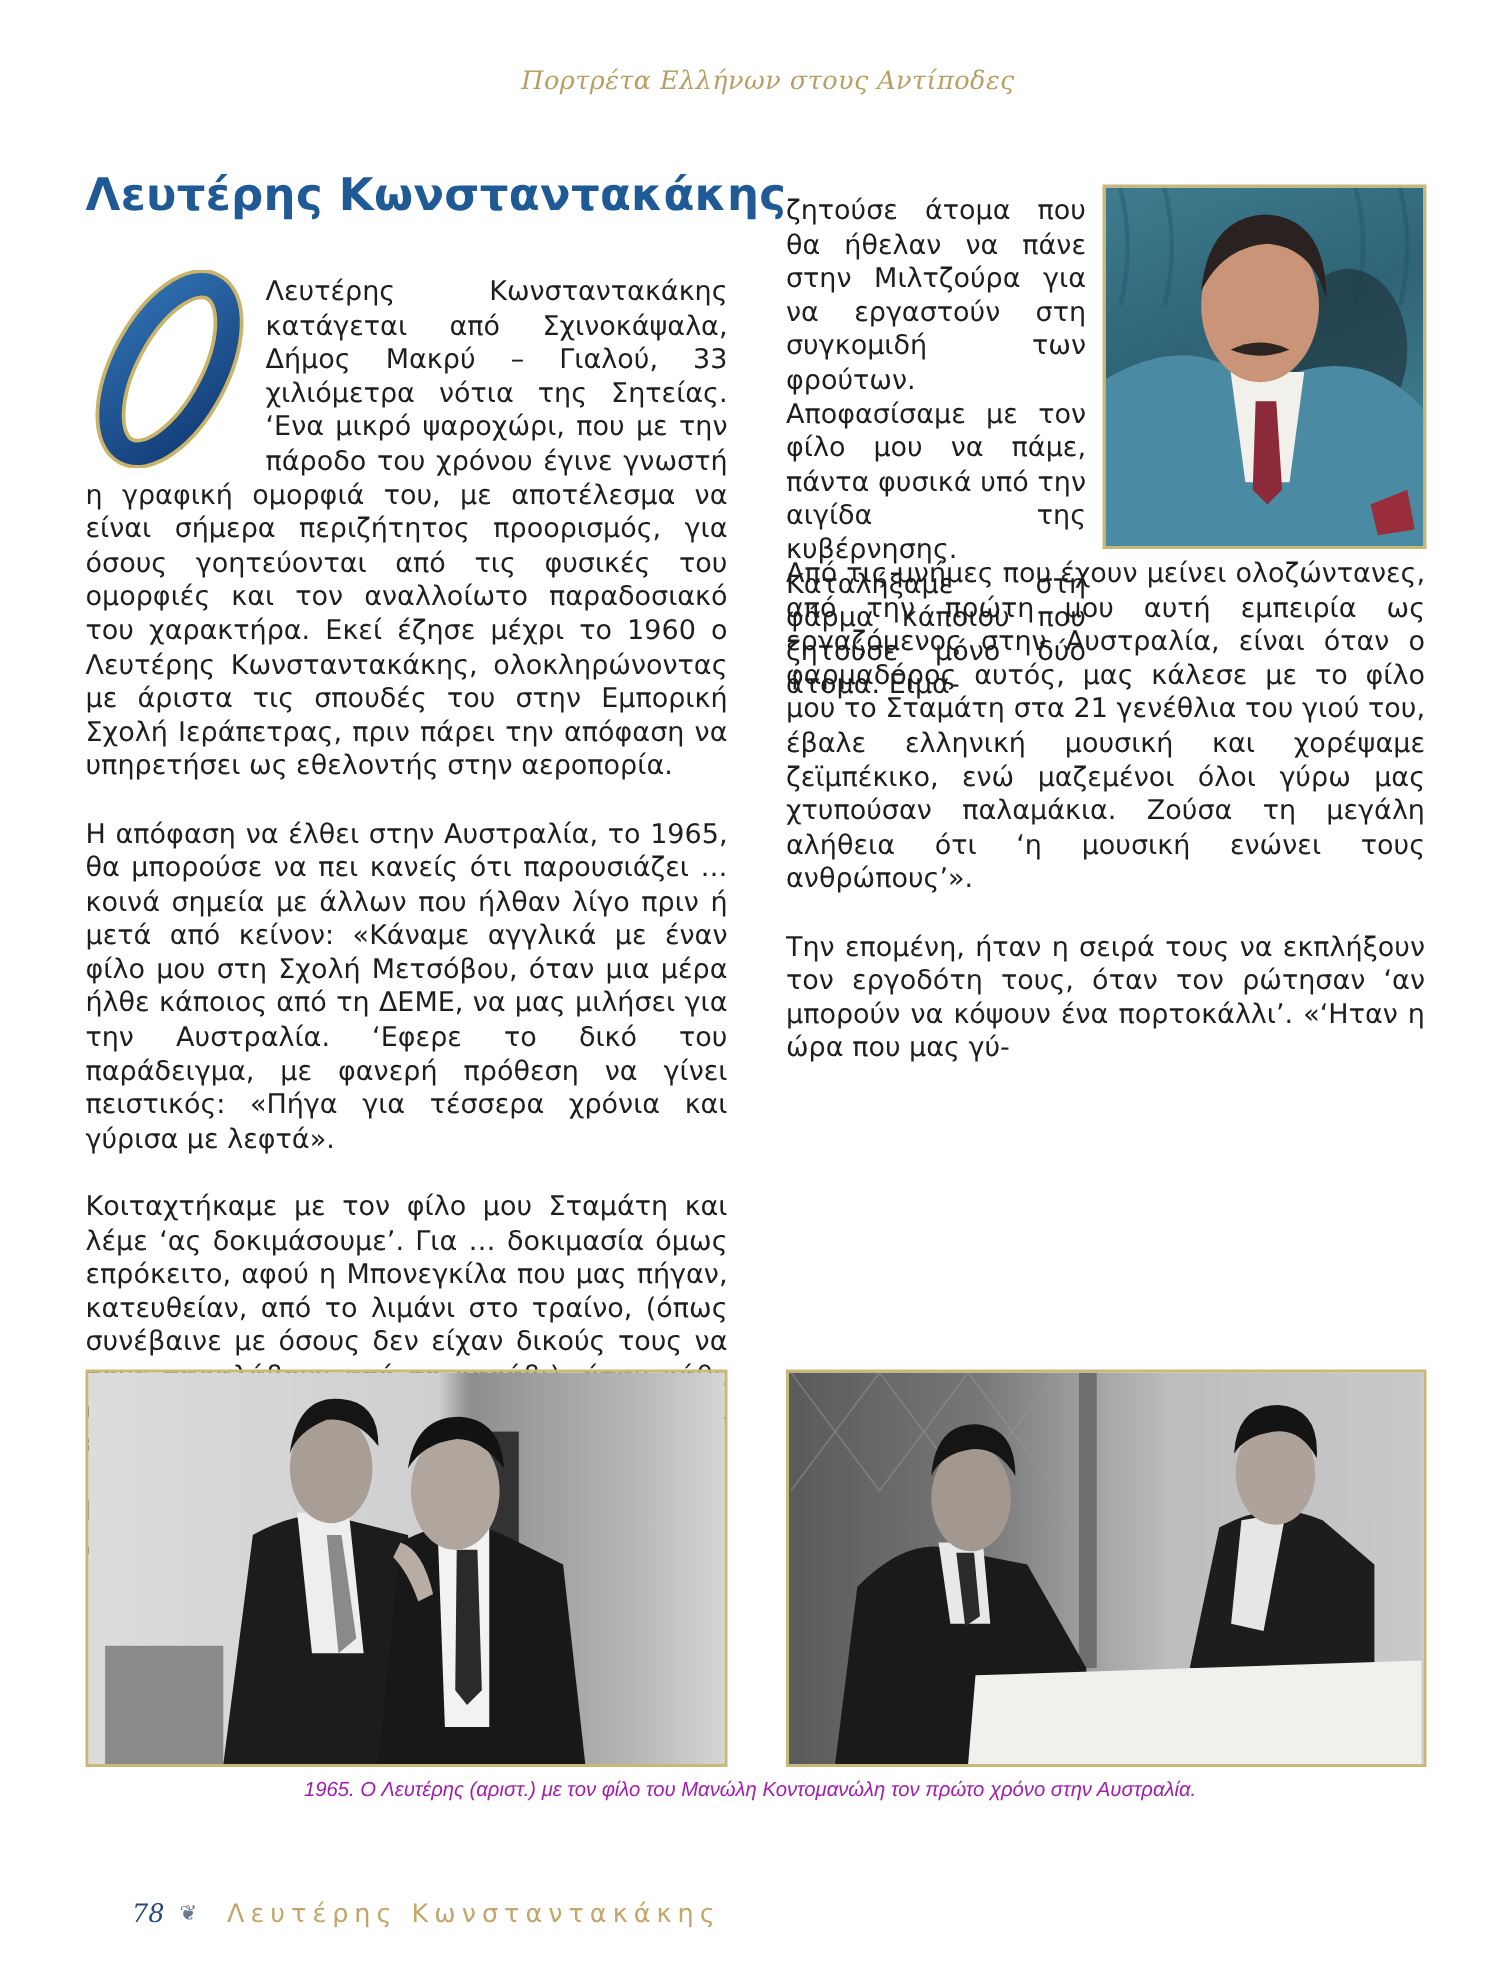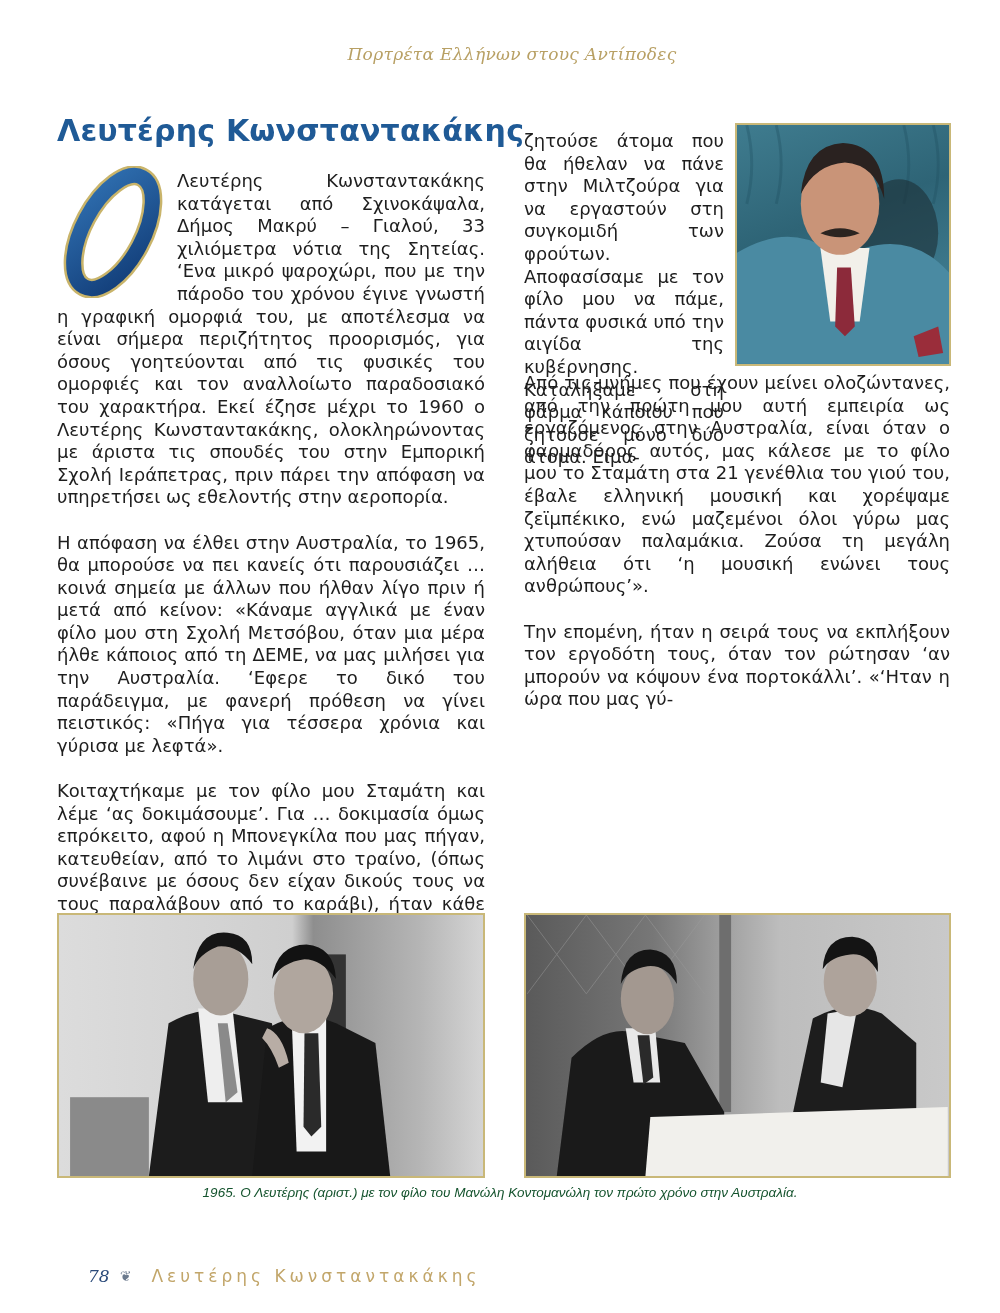--- a/index.html
+++ b/index.html
@@ -6,35 +6,35 @@
   body { width: 1000px; height: 1313px; position: relative; overflow: hidden;
          font-family: "DejaVu Sans", sans-serif; color: #1e1e1e; }
   .running-head { position: absolute; top: 44px; left: 0; width: 1000px; text-align: center;
          font-family: "DejaVu Serif", serif; font-style: italic; font-size: 17px;
          color: #b8a064; letter-spacing: 0.3px; padding-left: 12px; }
   .title { position: absolute; top: 113px; left: 57px; font-size: 30px; font-weight: bold;
          color: #1f5a96; letter-spacing: 0.2px; }
   .col { position: absolute; font-size: 18px; line-height: 22.6px; text-align: justify;
          hyphens: manual; }
   .col p { margin: 0 0 22.6px 0; }
-  .col-left { left: 57px; top: 170px; width: 428px; }
+  .col-left { left: 57px; top: 184px; width: 428px; }
   .col-right-top { left: 524px; top: 130px; width: 200px; }
   .col-right { left: 524px; top: 372px; width: 426px; }
   .dropcap { float: left; width: 118px; height: 130px; margin: -4px 6px 0 -4px; position: relative; }
   .dropcap svg { width: 118px; height: 132px; }
   .photo { position: absolute; border: 2px solid #c9b878; box-sizing: border-box; overflow: hidden; }
   .portrait { left: 735px; top: 123px; width: 216px; height: 243px;
      background: linear-gradient(160deg, #3f7c8f 0%, #2e6476 40%, #4b8ba0 100%); }
   .photo-left { left: 57px; top: 913px; width: 428px; height: 265px;
      background: linear-gradient(90deg, #dcdcdc 0%, #cfcfcf 55%, #8e8e8e 60%, #b5b5b5 85%, #d5d5d5 100%); }
   .photo-right { left: 524px; top: 913px; width: 427px; height: 265px;
      background: linear-gradient(90deg, #5a5a5a 0%, #777 30%, #9b9b9b 45%, #bdbdbd 60%, #c9c9c9 100%); }
   .photo svg { position: absolute; left: 0; top: 0; width: 100%; height: 100%; }
   .caption { position: absolute; top: 1185px; left: 0; width: 1000px; text-align: center;
-     font-family: "Liberation Sans", sans-serif; font-size: 13.5px; color: #14532d; font-style: italic; }
+     font-family: "Liberation Sans", sans-serif; font-size: 13.5px; color: #a21caf; font-style: italic; }
   .footer { position: absolute; top: 1266px; left: 60px; display: flex; align-items: center; gap: 10px; }
   .page-num { font-family: "DejaVu Serif", serif; font-style: italic; font-size: 17px; color: #2a4a7a; margin-left: 28px; }
   .ornament { font-size: 14px; color: #6b7a8e; }
   .footer-name { font-family: "DejaVu Sans", sans-serif; font-size: 17px; color: #c2a66a;
      letter-spacing: 4px; margin-left: 10px; }
 </style>
 </head>
 <body>
 
 <div class="running-head">Πορτρέτα Ελλήνων στους Αντίποδες</div>

